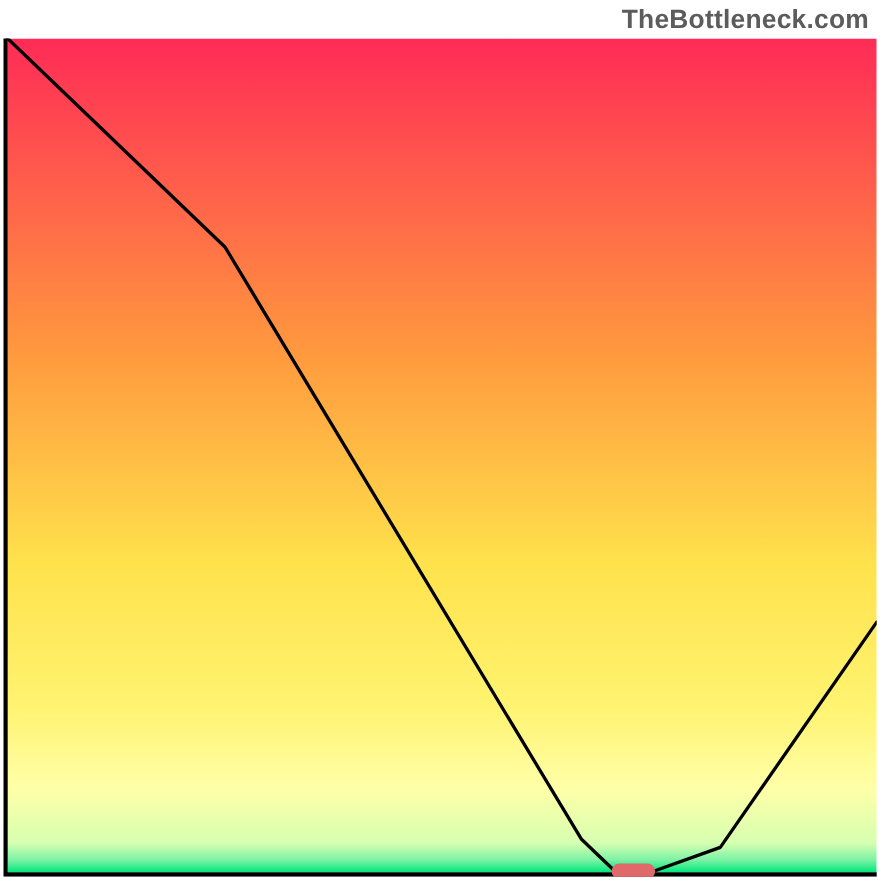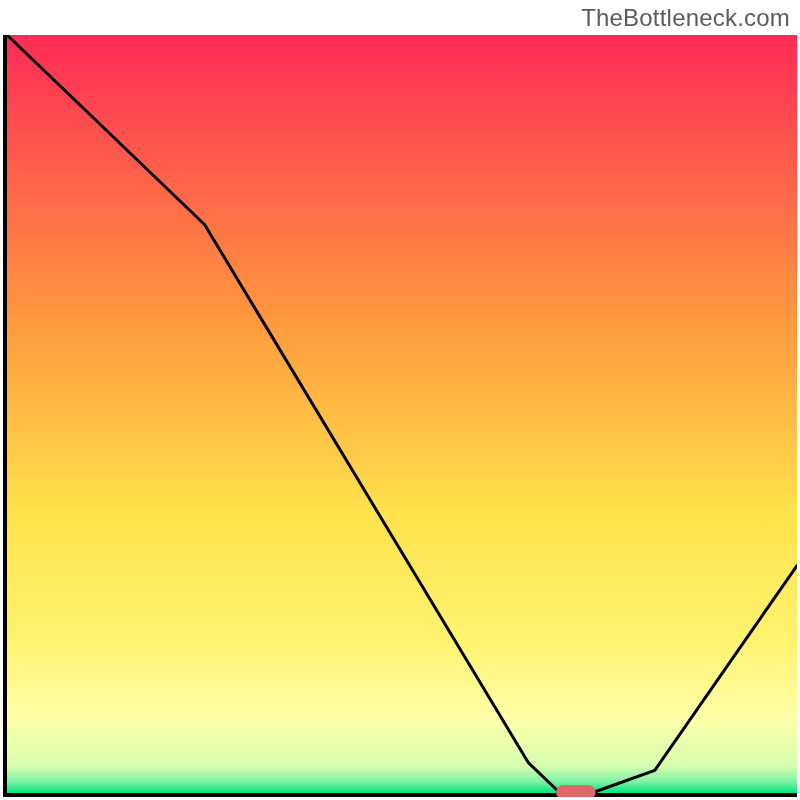--- a/index.html
+++ b/index.html
@@ -14,21 +14,21 @@
     position: relative;
     width: 800px;
     height: 800px;
   }
   .watermark {
     position: absolute;
     top: 4px;
     right: 10px;
     font-family: Arial, Helvetica, sans-serif;
     font-size: 24px;
-    font-weight: normal;
+    font-weight: bold;
     color: #5c5c5c;
     letter-spacing: 0.2px;
     pointer-events: none;
   }
   .plot {
     position: absolute;
     left: 3px;
     top: 35px;
     width: 794px;
     height: 762px;

